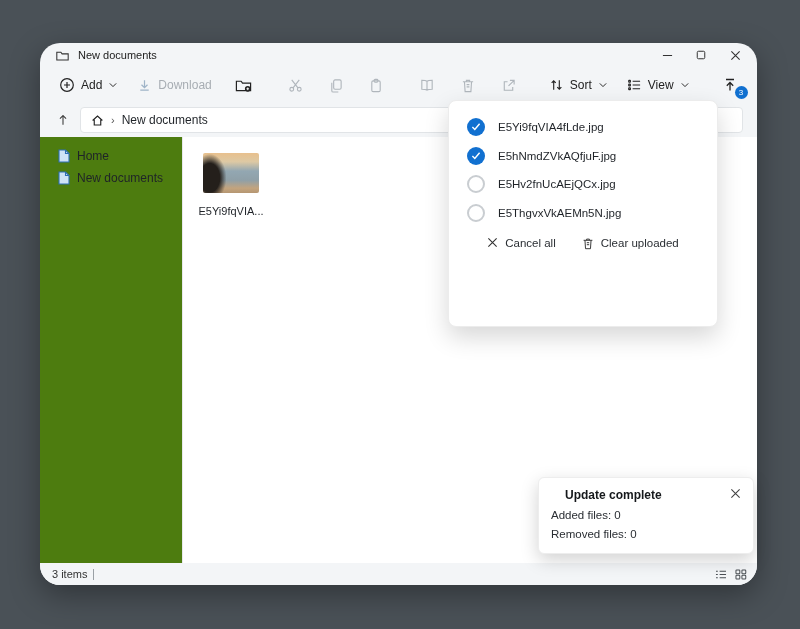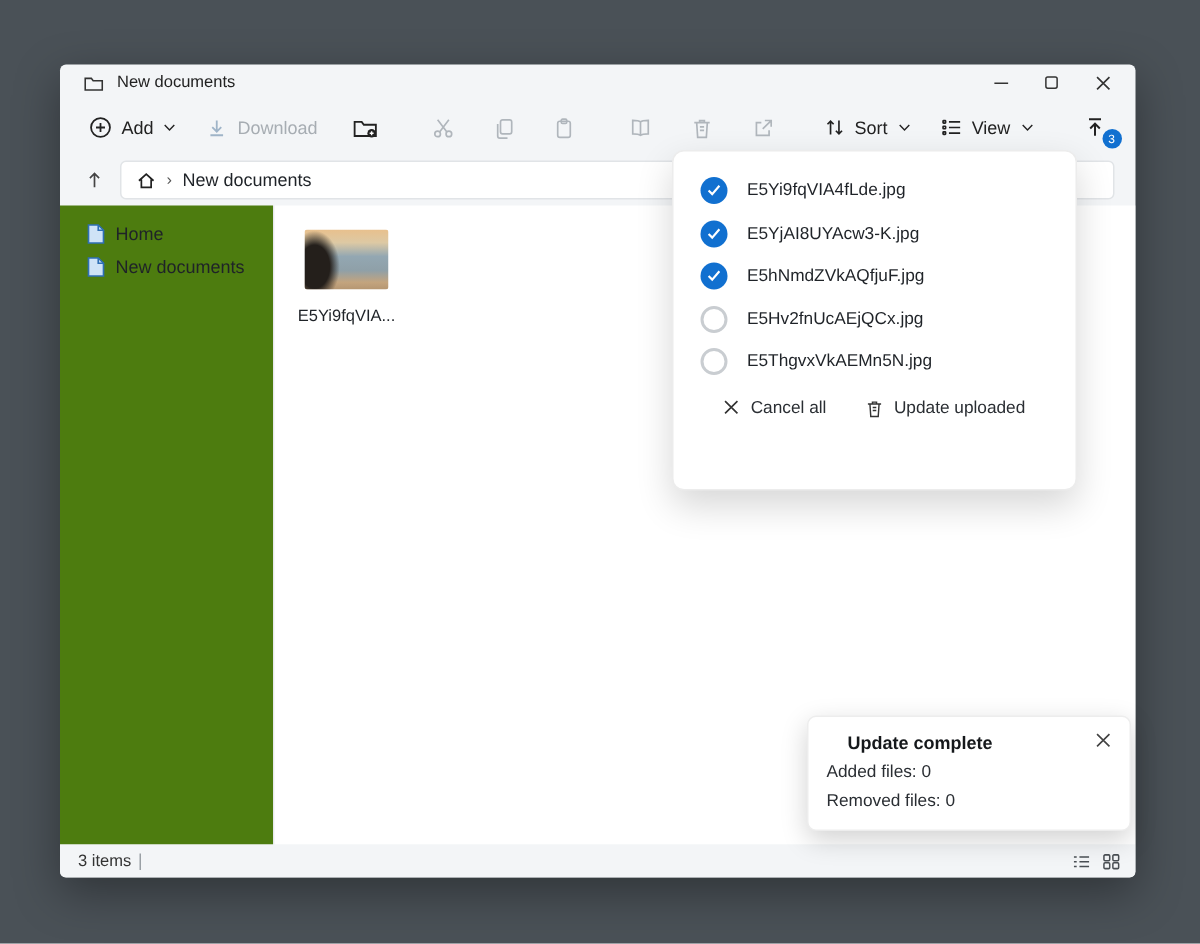--- a/index.html
+++ b/index.html
@@ -7,21 +7,21 @@
   html,body{ width:800px; height:629px; }
   body{
     font-family:"Liberation Sans","DejaVu Sans",sans-serif;
     background:#4a5157; color:#1f2328; overflow:hidden; position:relative;
   }
   .stage{ position:absolute; inset:0; }
 
   
   .window{
     position:absolute; left:40px; top:43px; width:717px; height:542px;
-    background:#f3f5f7; border-radius:4px;
+    background:#f3f5f7; border-radius:20px;
     box-shadow:0 10px 30px rgba(0,0,0,.35);
     display:flex; flex-direction:column; overflow:hidden;
   }
   .titlebar{
     height:24px; display:flex; align-items:center; padding:0 8px 0 16px;
     font-size:11px; color:#222; flex:0 0 auto;
   }
   .titlebar .title{ margin-left:9px; }
   .win-controls{ margin-left:auto; display:flex; align-items:center; gap:14px; padding-right:4px; }
   .win-btn{ width:20px; height:18px; display:flex; align-items:center; justify-content:center; color:#333; cursor:default; }
@@ -365,28 +365,20 @@
             </svg>
         </span>
         <span class="up-name">E5Yi9fqVIA4fLde.jpg</span>
       </div>
       <div class="up-row done">
         <span class="state-dot">
           <svg width="10" height="8" viewBox="0 0 12 10" fill="none" stroke="currentColor" stroke-width="1.8">
               <path d="M1.5 5l3 3 6-7"></path>
             </svg>
         </span>
-        <span class="up-name">E5YjAI8UYAcw3-K.jpg</span>
-      </div>
-      <div class="up-row done">
-        <span class="state-dot">
-          <svg width="10" height="8" viewBox="0 0 12 10" fill="none" stroke="currentColor" stroke-width="1.8">
-              <path d="M1.5 5l3 3 6-7"></path>
-            </svg>
-        </span>
         <span class="up-name">E5hNmdZVkAQfjuF.jpg</span>
       </div>
       <div class="up-row">
         <span class="state-dot">
           <svg width="10" height="8" viewBox="0 0 12 10" fill="none" stroke="currentColor" stroke-width="1.8">
               <path d="M1.5 5l3 3 6-7"></path>
             </svg>
         </span>
         <span class="up-name">E5Hv2fnUcAEjQCx.jpg</span>
       </div>
@@ -407,21 +399,21 @@
             </svg>
         </span>
         <span>Cancel all</span>
       </button>
       <button class="up-action">
         <span class="icon">
           <svg width="12" height="13" viewBox="0 0 15 16" fill="none" stroke="#333" stroke-width="1.2">
             <path d="M2 4h11M5.8 4V2.5h3.4V4M3.7 4l.7 10.5h6.2L11.3 4M6 7h3M6 9.5h3"></path>
           </svg>
         </span>
-        <span>Update uploaded</span>
+        <span>Clear uploaded</span>
       </button>
     </div>
   </div>
 
   <div class="toast">
     <div class="toast-head">
       <span class="toast-title">Update complete</span>
       <button class="toast-close">
         <svg width="11" height="11" viewBox="0 0 12 12" stroke="#444" stroke-width="1.2">
             <path d="M1.5 1.5l9 9M10.5 1.5l-9 9"></path>

